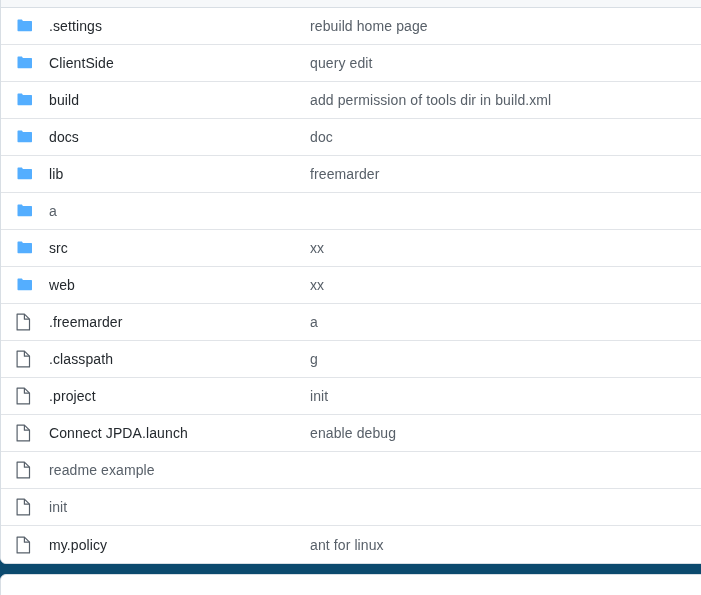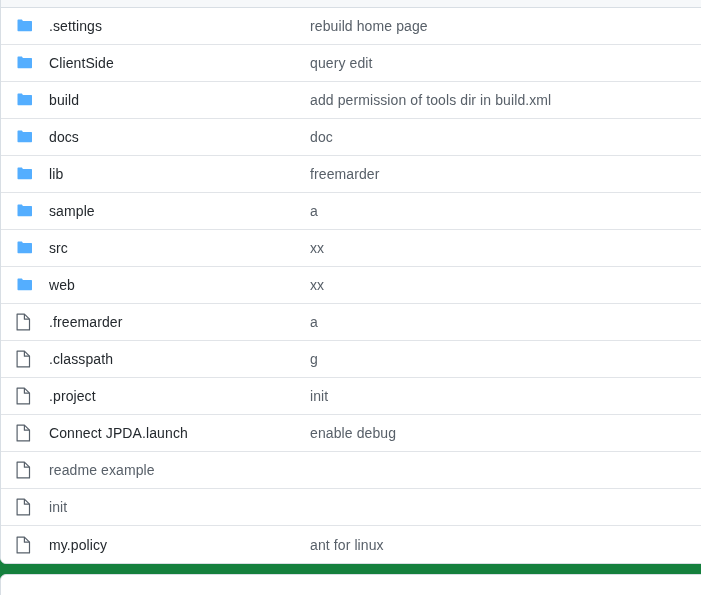--- a/index.html
+++ b/index.html
@@ -9,21 +9,21 @@
     height: 595px;
     background: #ffffff;
     font-family: "Liberation Sans", sans-serif;
     overflow: hidden;
   }
 
   .page {
     position: relative;
     width: 701px;
     height: 595px;
-    background: #15803d;
+    background: #0c4a6e;
   }
 
   
   .file-panel {
     position: absolute;
     left: 0;
     top: -30px;                 
     width: 740px;               
     border: 1px solid #d8dee4;
     border-radius: 6px;
@@ -140,21 +140,20 @@
           </div>
           <div class="cell-name">lib</div>
           <div class="cell-message">freemarder</div>
         </div>
         <div class="file-row">
           <div class="cell-icon">
             <svg class="icon" width="18" height="16" viewBox="0 0 18 16" aria-hidden="true">
               <path fill="#54aeff" d="M1.5 2.2c0-.4.3-.7.7-.7h3.3c.3 0 .5.1.6.3l.8 1.1h8.4c.4 0 .7.3.7.7v9c0 .4-.3.7-.7.7H2.2c-.4 0-.7-.3-.7-.7V2.2z"></path>
             </svg>
           </div>
-          <div class="cell-name">sample</div>
           <div class="cell-message">a</div>
         </div>
         <div class="file-row">
           <div class="cell-icon">
             <svg class="icon" width="18" height="16" viewBox="0 0 18 16" aria-hidden="true">
               <path fill="#54aeff" d="M1.5 2.2c0-.4.3-.7.7-.7h3.3c.3 0 .5.1.6.3l.8 1.1h8.4c.4 0 .7.3.7.7v9c0 .4-.3.7-.7.7H2.2c-.4 0-.7-.3-.7-.7V2.2z"></path>
             </svg>
           </div>
           <div class="cell-name">src</div>
           <div class="cell-message">xx</div>

